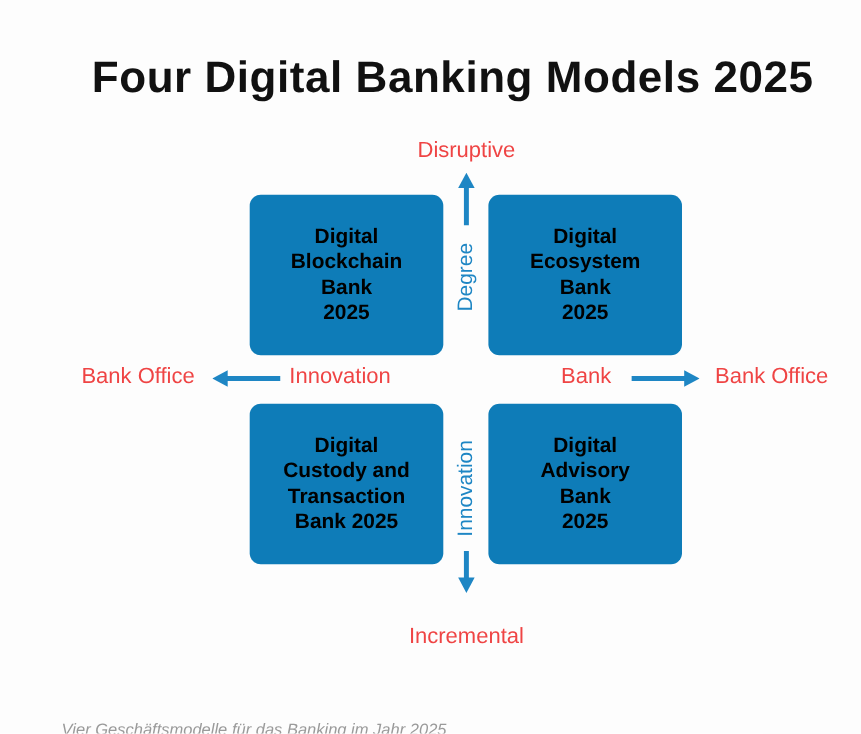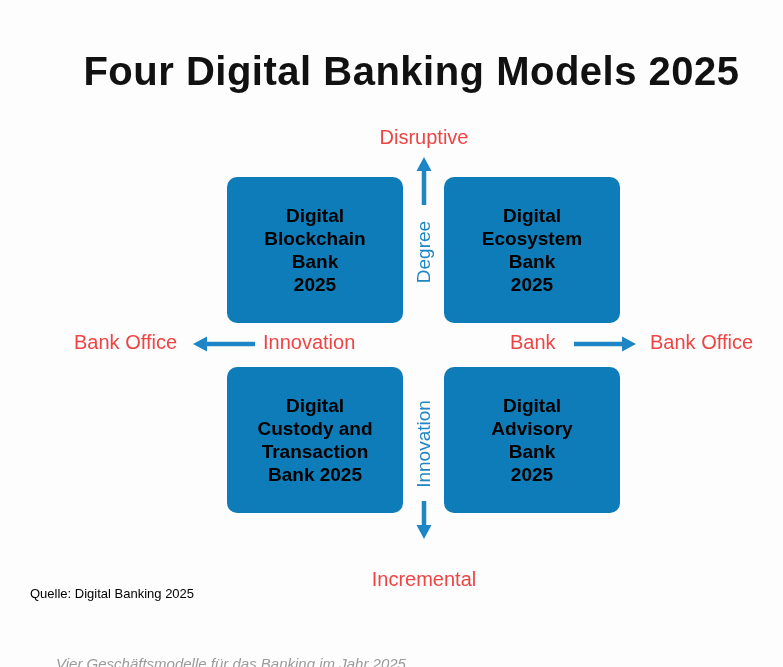--- a/index.html
+++ b/index.html
@@ -141,17 +141,16 @@
 
     <svg class="arrow" style="left:574px; top:335px;" width="62" height="18" viewBox="0 0 62 18">
       <line x1="0" y1="9" x2="49" y2="9" stroke="#1e86c4" stroke-width="4.5"></line>
       <polygon points="62,9 48,1.5 48,16.5" fill="#1e86c4"></polygon>
     </svg>
 
     <div class="axis-label" style="left:650px; top:331px;">Bank Office</div>
 
   </div>
 
-  <div class="source-note">Quelle: Digital Banking 2025</div>
 
   <div class="caption">Vier Geschäftsmodelle für das Banking im Jahr 2025</div>
 
 </div>
 
 </body></html>

